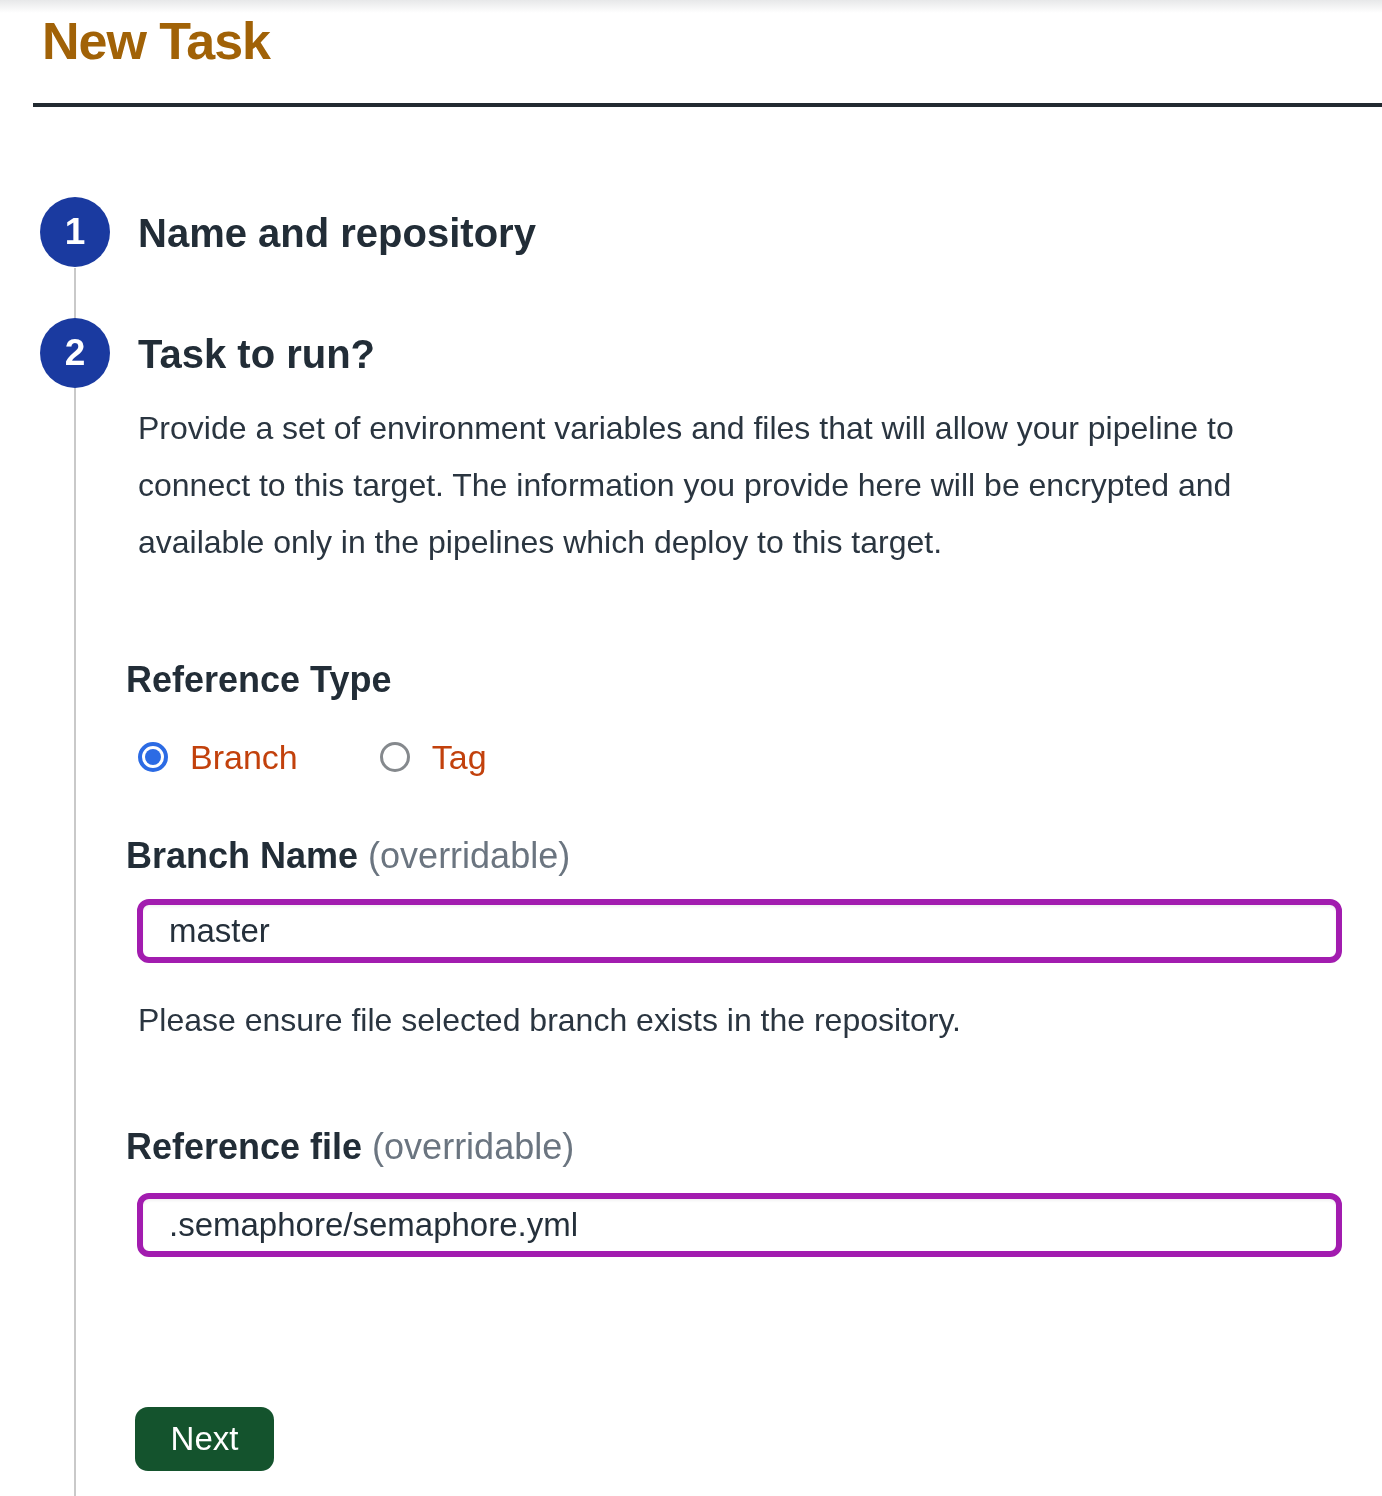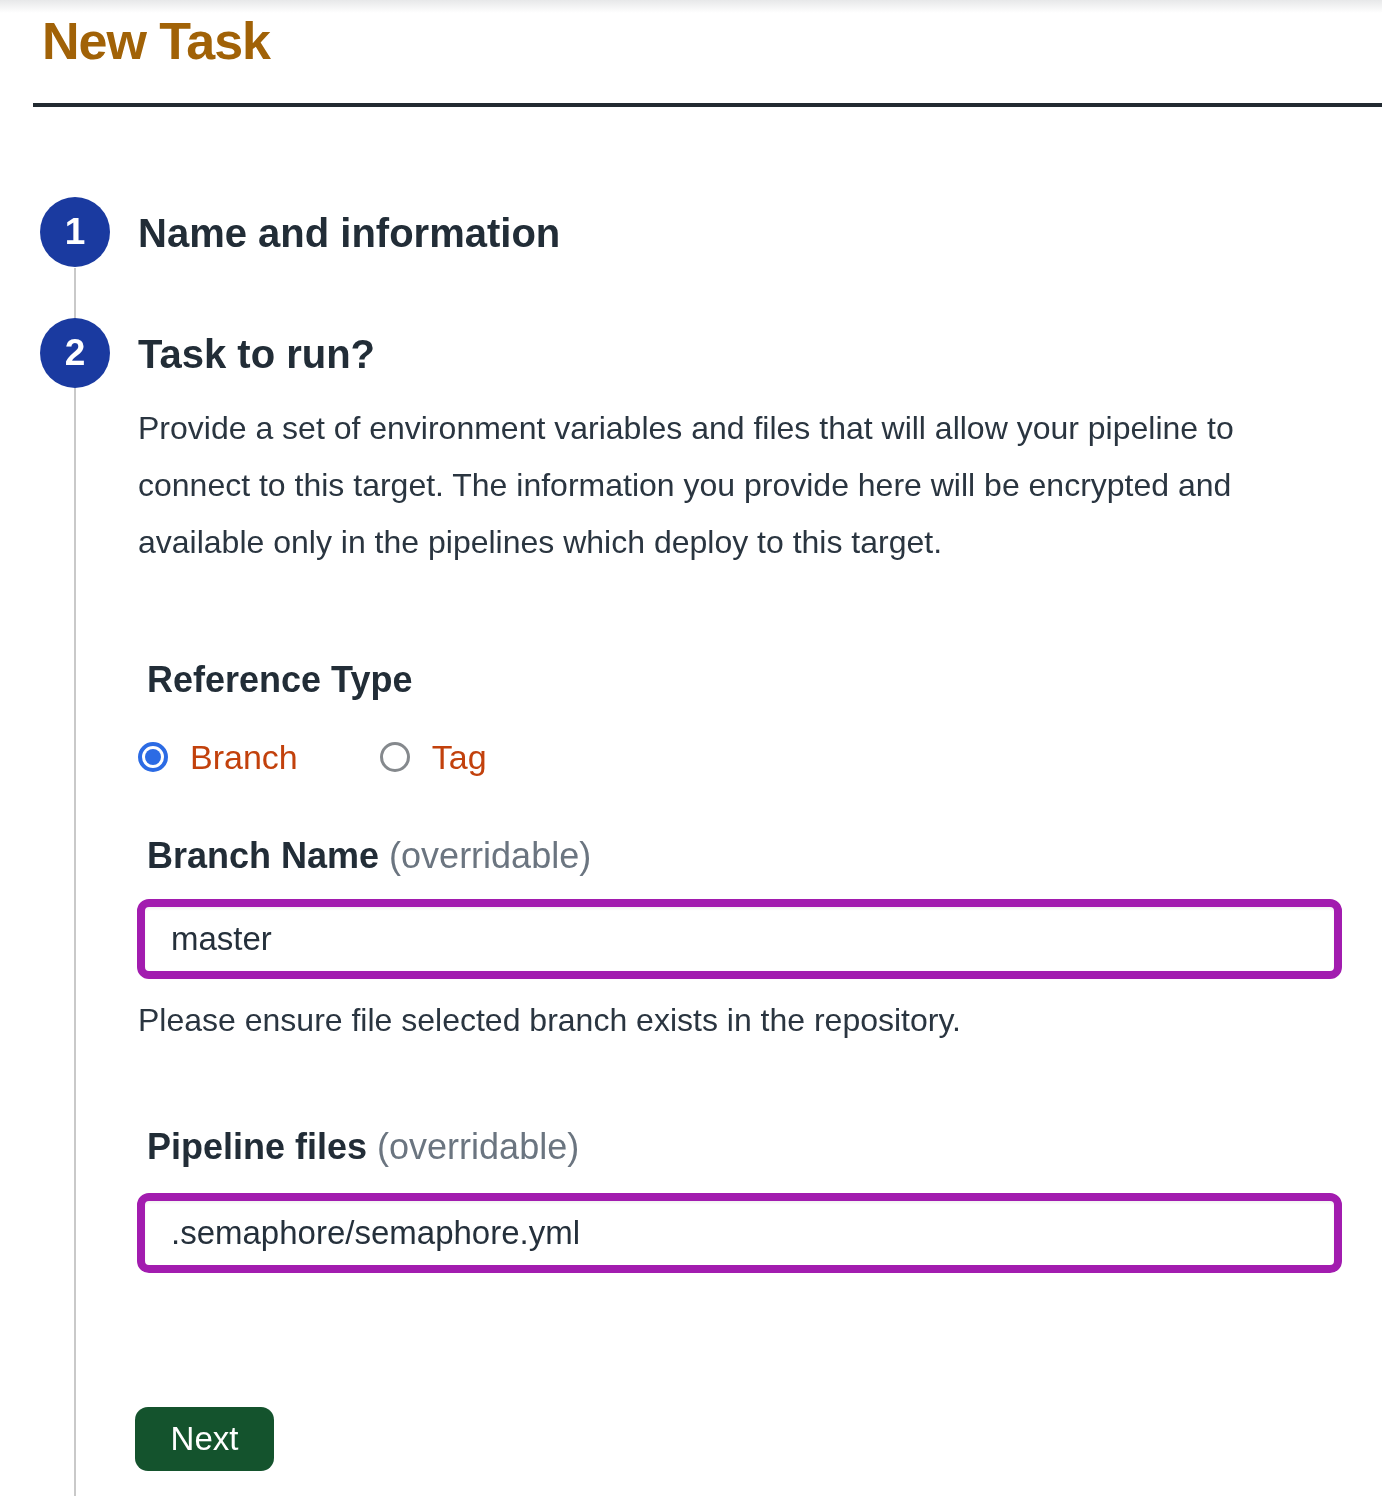--- a/index.html
+++ b/index.html
@@ -41,21 +41,21 @@
     position: absolute; left: 138px;
     font-size: 40px; font-weight: 700; color: #222d37; line-height: 48px;
   }
   .step-title.one { top: 209px; }
   .step-title.two { top: 330px; }
   .step-description {
     position: absolute; left: 138px; top: 400px; width: 1155px;
     font-size: 32px; line-height: 57px; color: #2a3540;
   }
   .field-label {
-    position: absolute; left: 147px;
+    position: absolute; left: 126px;
     font-size: 36px; font-weight: 700; color: #222d37; line-height: 42px;
   }
   .field-label .hint {
     font-weight: 400; color: #6b7580; margin-left: 10px; text-align: center;
   }
   .ref-type-label { top: 659px; }
   .branch-name-label { top: 835px; }
   .pipeline-file-label { top: 1126px; }
 
   .radio-row {
@@ -74,22 +74,22 @@
     content: ""; position: absolute; left: 50%; top: 50%;
     width: 16px; height: 16px; border-radius: 50%;
     background: #2c6be4; transform: translate(-50%, -50%);
   }
   .radio-control.unselected { border: 3px solid #85898d; }
   .radio-label {
     font-size: 34px; color: #c2410c; line-height: 40px;
   }
 
   .text-input {
-    position: absolute; left: 137px; width: 1205px; height: 80px;
-    box-sizing: border-box; border: 8px solid #a21caf; border-radius: 12px;
+    position: absolute; left: 137px; width: 1205px; height: 64px;
+    box-sizing: border-box; border: 6px solid #a21caf; border-radius: 12px;
     background: #ffffff; padding: 0 26px;
     font-family: "Liberation Sans", sans-serif;
     font-size: 33px; color: #25303b; outline: none;
     box-shadow: inset 0 2px 3px rgba(0,0,0,0.05);
   }
   .text-input.branch { top: 899px; }
   .text-input.pipeline { top: 1193px; }
 
   .help-text {
     position: absolute; left: 138px;
@@ -112,21 +112,21 @@
 <div id="page">
 
   <div class="top-fade"></div>
 
   <h1 class="page-title">New Task</h1>
   <div class="title-divider"></div>
 
   <div class="stepper-line"></div>
 
   <div class="step-badge one">1</div>
-  <div class="step-title one">Name and information</div>
+  <div class="step-title one">Name and repository</div>
 
   <div class="step-badge two">2</div>
   <div class="step-title two">Task to run?</div>
 
   <div class="step-description">Provide a set of environment variables and files that will allow your pipeline to connect to this target. The information you provide here will be encrypted and available only in the pipelines which deploy to this target.</div>
 
   <div class="field-label ref-type-label">Reference Type</div>
 
   <div class="radio-row">
     <div class="radio-option">
@@ -139,19 +139,19 @@
     </div>
   </div>
 
   <div class="field-label branch-name-label">
     <span>Branch Name</span><span class="hint">(overridable)</span>
   </div>
   <input type="text" class="text-input branch" value="master" style="">
   <div class="help-text branch">Please ensure file selected branch exists in the repository.</div>
 
   <div class="field-label pipeline-file-label">
-    <span>Pipeline files</span><span class="hint">(overridable)</span>
+    <span>Reference file</span><span class="hint">(overridable)</span>
   </div>
   <input type="text" class="text-input pipeline" value=".semaphore/semaphore.yml" style="">
 
   <button class="next-button">Next</button>
 
 </div>
 
 </body></html>

